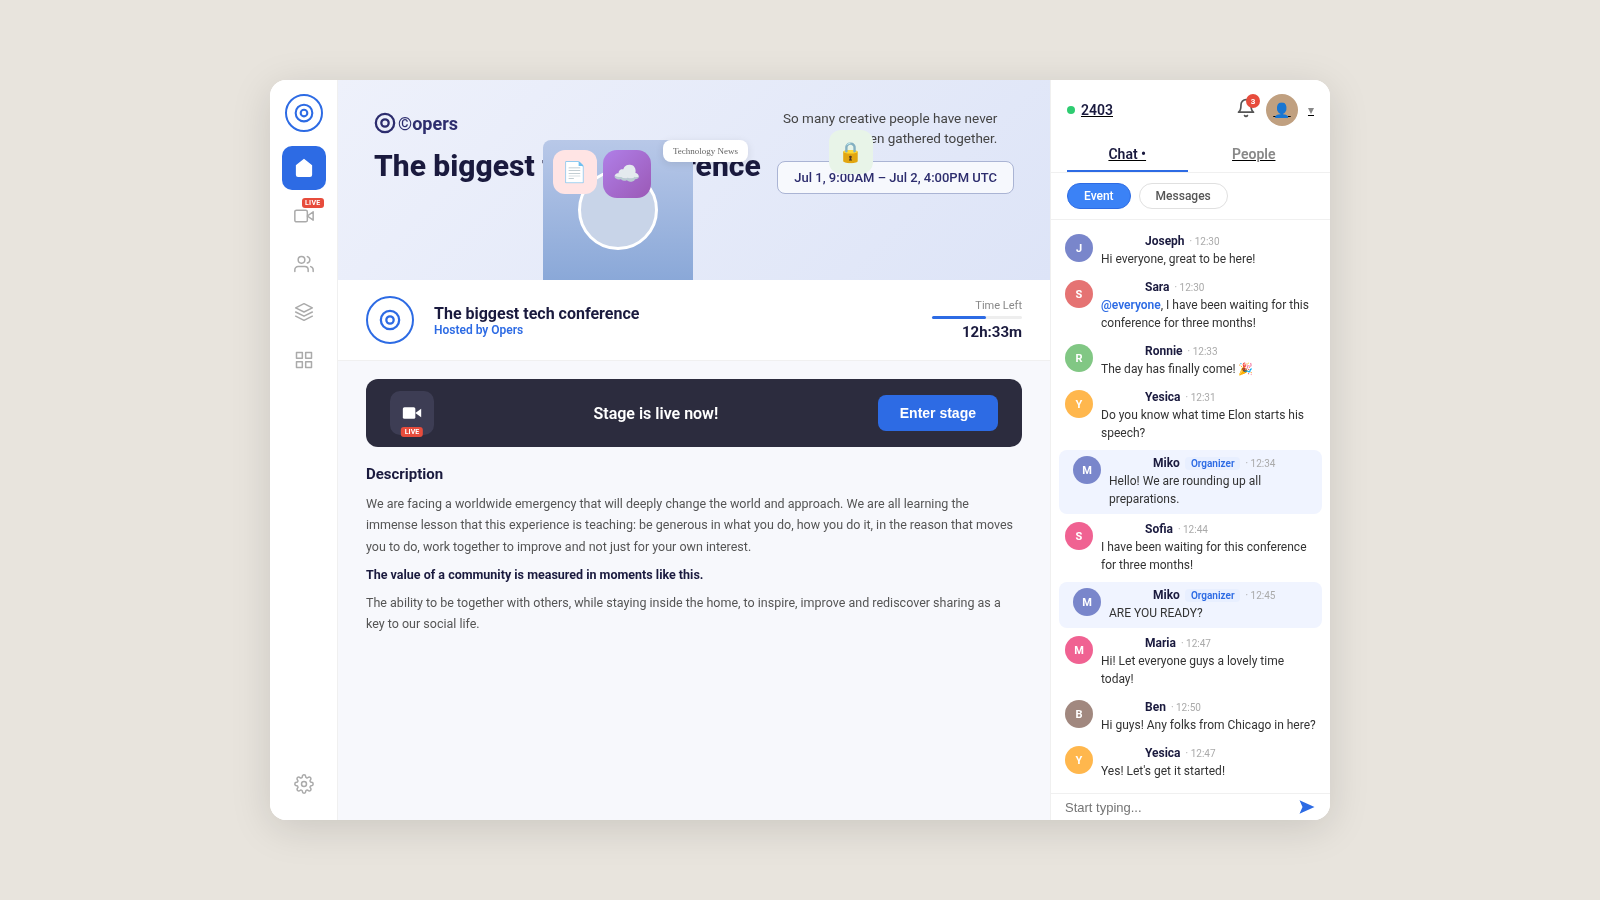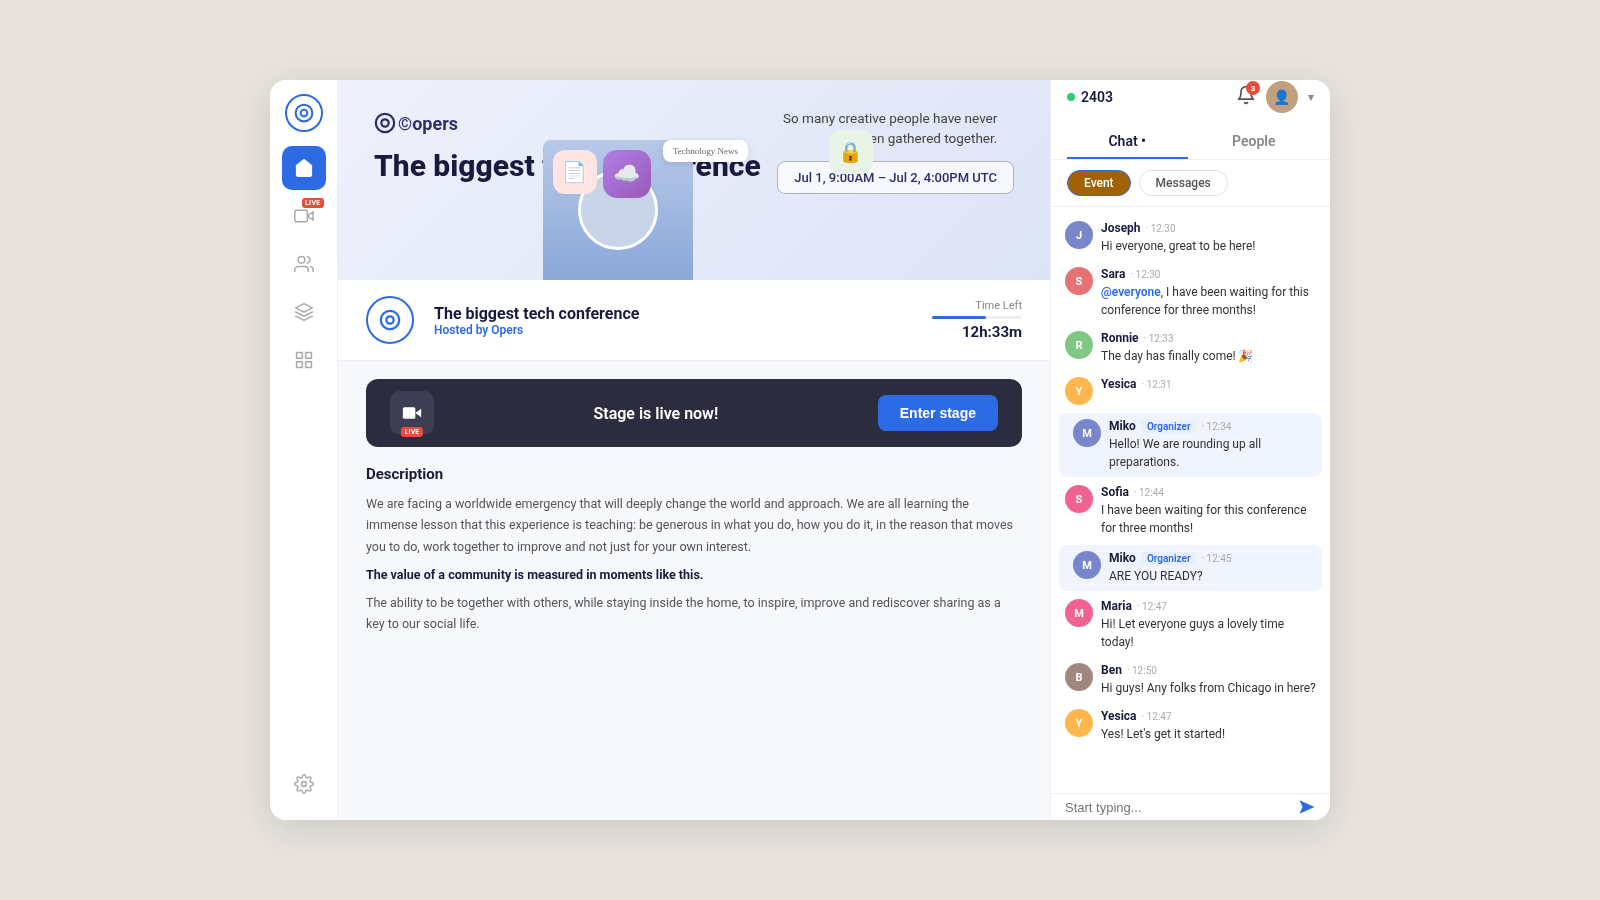--- a/index.html
+++ b/index.html
@@ -281,22 +281,23 @@
     
     .chat-panel {
       width: 280px;
       background: #fff;
       border-left: 1px solid #f0f0f0;
       display: flex;
       flex-direction: column;
       flex-shrink: 0;
     }
     .chat-header {
-      padding: 1px 16px 0 16px;
+      padding: 14px 16px 0 16px;
       border-bottom: 1px solid #f0f0f0;
+      text-decoration: underline;
     }
     .chat-top-bar {
       display: flex;
       align-items: center;
       justify-content: space-between;
       margin-bottom: 12px;
     }
     .online-indicator {
       display: flex;
       align-items: center;
@@ -377,21 +378,21 @@
       padding: 5px 16px;
       border-radius: 20px;
       font-size: 12px;
       font-weight: 500;
       cursor: pointer;
       border: 1px solid #e0e0e0;
       color: #555;
       background: #fff;
     }
     .chat-sub-tab.active {
-      background: #a16207;
+      background: #3b82f6;
       color: #fff;
       border-color: #2d6be4;
     }
     
     .chat-messages {
       flex: 1;
       overflow-y: auto;
       padding: 8px 0;
     }
     .chat-msg {
@@ -417,20 +418,21 @@
       font-weight: 700;
       color: #fff;
       overflow: hidden;
     }
     .msg-content {}
     .msg-header {
       display: flex;
       align-items: center;
       gap: 5px;
       margin-bottom: 2px;
+      margin-left: 44px;
     }
     .msg-name {
       font-size: 12px;
       font-weight: 700;
       color: #1a1a3e;
     }
     .msg-time {
       font-size: 10px;
       color: #aaa;
     }
@@ -667,20 +669,21 @@
             <div class="msg-text">The day has finally come! 🎉</div>
           </div>
         </div>
         <div class="chat-msg">
           <div class="msg-avatar" style="background: rgb(255, 183, 77);">Y</div>
           <div class="msg-content">
             <div class="msg-header">
               <span class="msg-name">Yesica</span>
               <span class="msg-time">· 12:31</span>
             </div>
+            <div class="msg-text">Do you know what time Elon starts his speech?</div>
           </div>
         </div>
         <div class="chat-msg highlighted">
           <div class="msg-avatar" style="background: rgb(121, 134, 203);">M</div>
           <div class="msg-content">
             <div class="msg-header">
               <span class="msg-name">Miko</span>
               <span class="msg-role">Organizer</span>
               <span class="msg-time">· 12:34</span>
             </div>

